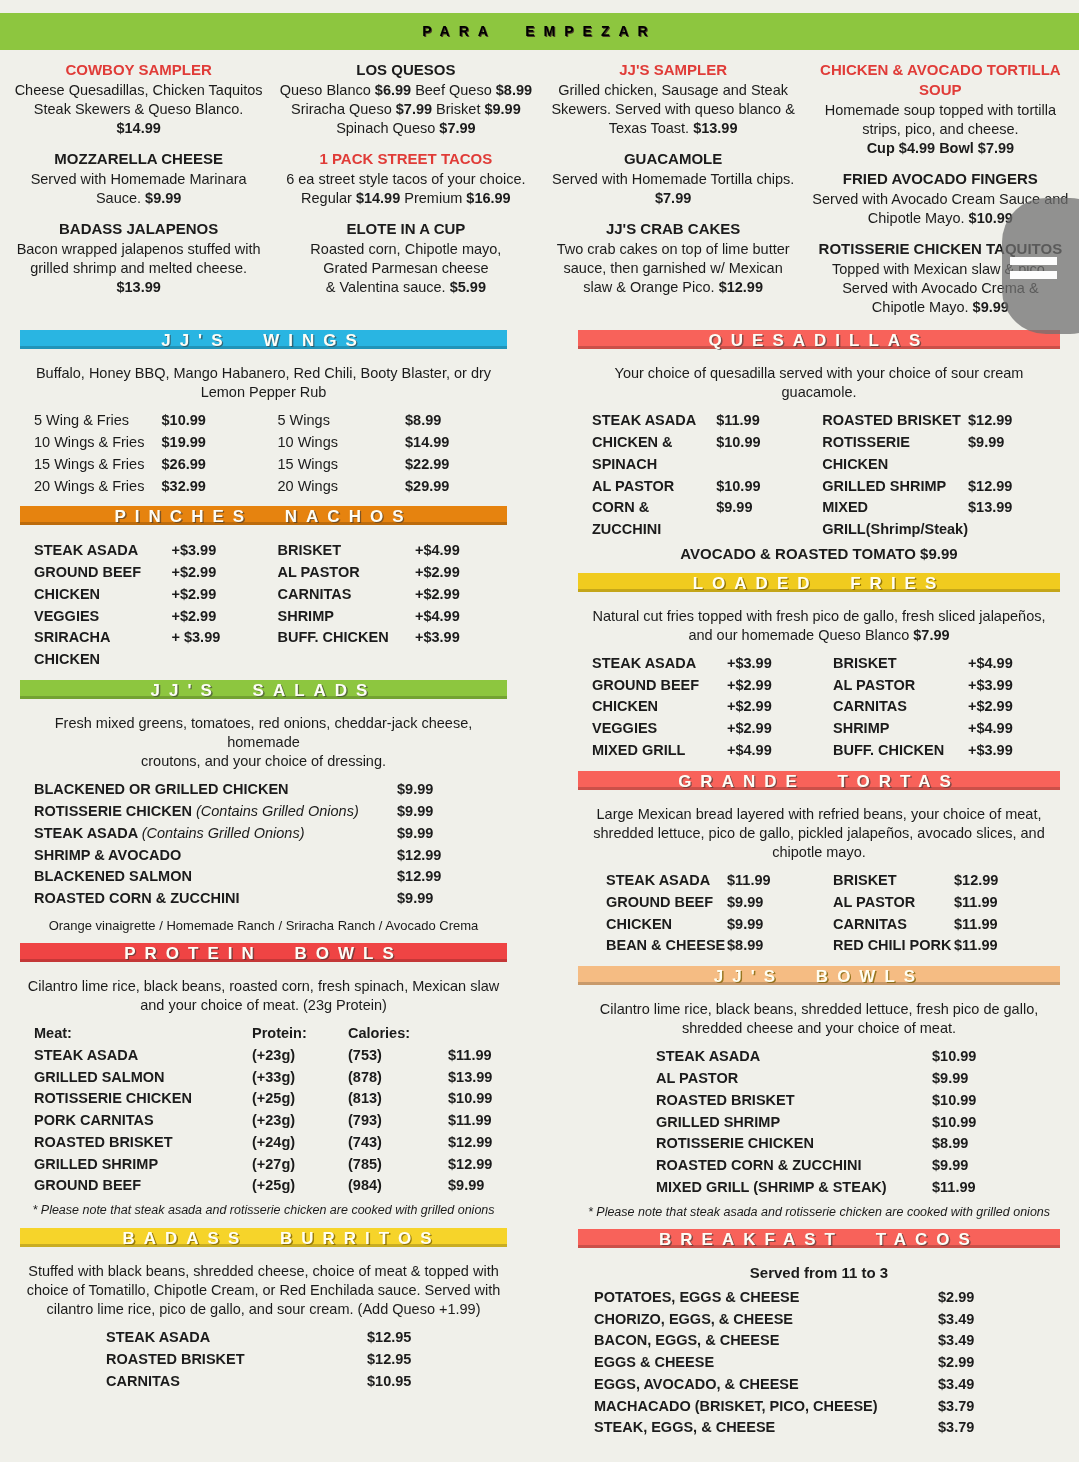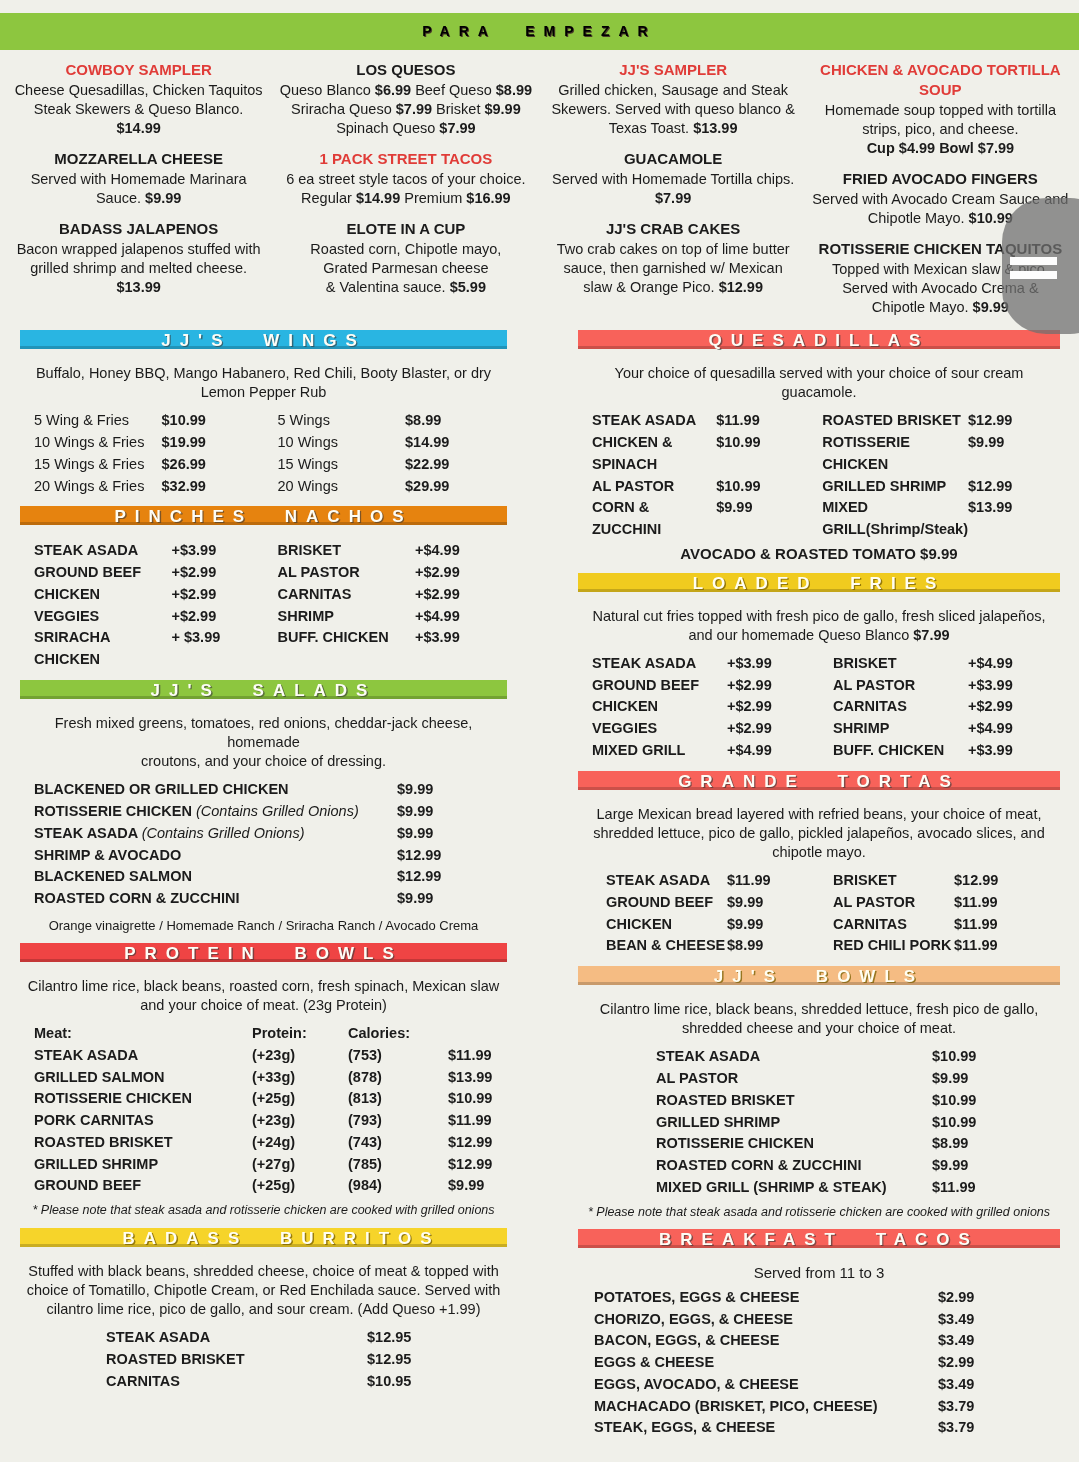--- a/index.html
+++ b/index.html
@@ -45,21 +45,21 @@
   .wings .row .nm { font-weight: normal; }
   .wings .row .pr { width: 96px; }
   .list-pad { padding: 0 0 0 14px; }
   .salads .row .pr { width: 110px; }
   .burritos .list-pad { padding-left: 86px; }
   .burritos .row .pr { width: 140px; }
   .bowls .list-pad { padding-left: 78px; }
   .bowls .row .pr { width: 128px; }
   .breakfast .row .pr { width: 122px; }
   .breakfast .list-pad { padding-left: 16px; }
-  .breakfast .sub { text-align: center; font-weight: normal; font-size: 15px; margin: 2px 0 4px; }
+  .breakfast .sub { text-align: center; font-weight: bold; font-size: 15px; margin: 2px 0 4px; }
   
   .ptable { display: grid; grid-template-columns: 218px 96px 100px 1fr; padding: 0 0 0 14px; row-gap: 2px; }
   .ptable div { font-weight: bold; line-height: 1.5; }
   
   .widget { position: absolute; left: 1002px; top: 198px; width: 112px; height: 136px;
             background: rgba(112,112,112,.74); border-radius: 44px; z-index: 5; cursor: pointer; }
   .widget .ln { position: absolute; left: 8px; width: 47px; height: 8px; background: #fdfdfd; }
   .widget .ln1 { top: 59px; } .widget .ln2 { top: 73px; }
 </style>
 </head>

